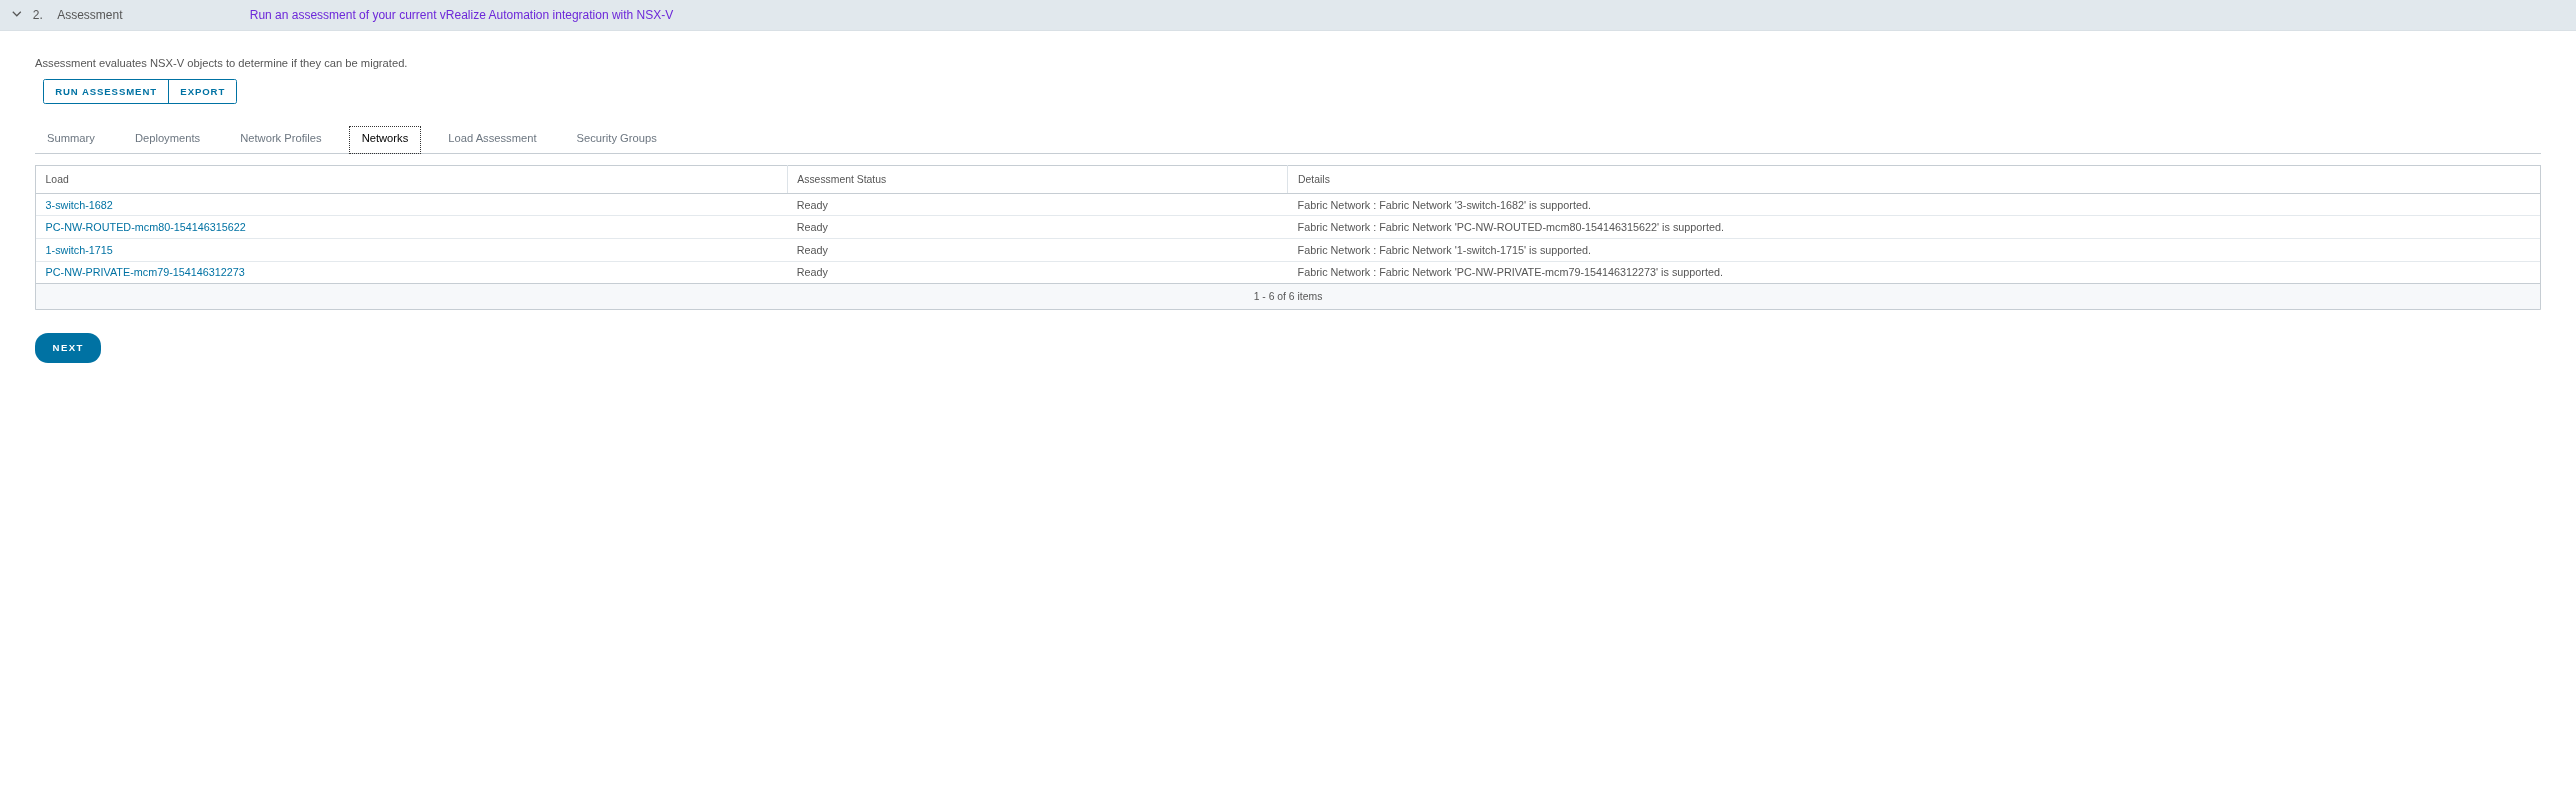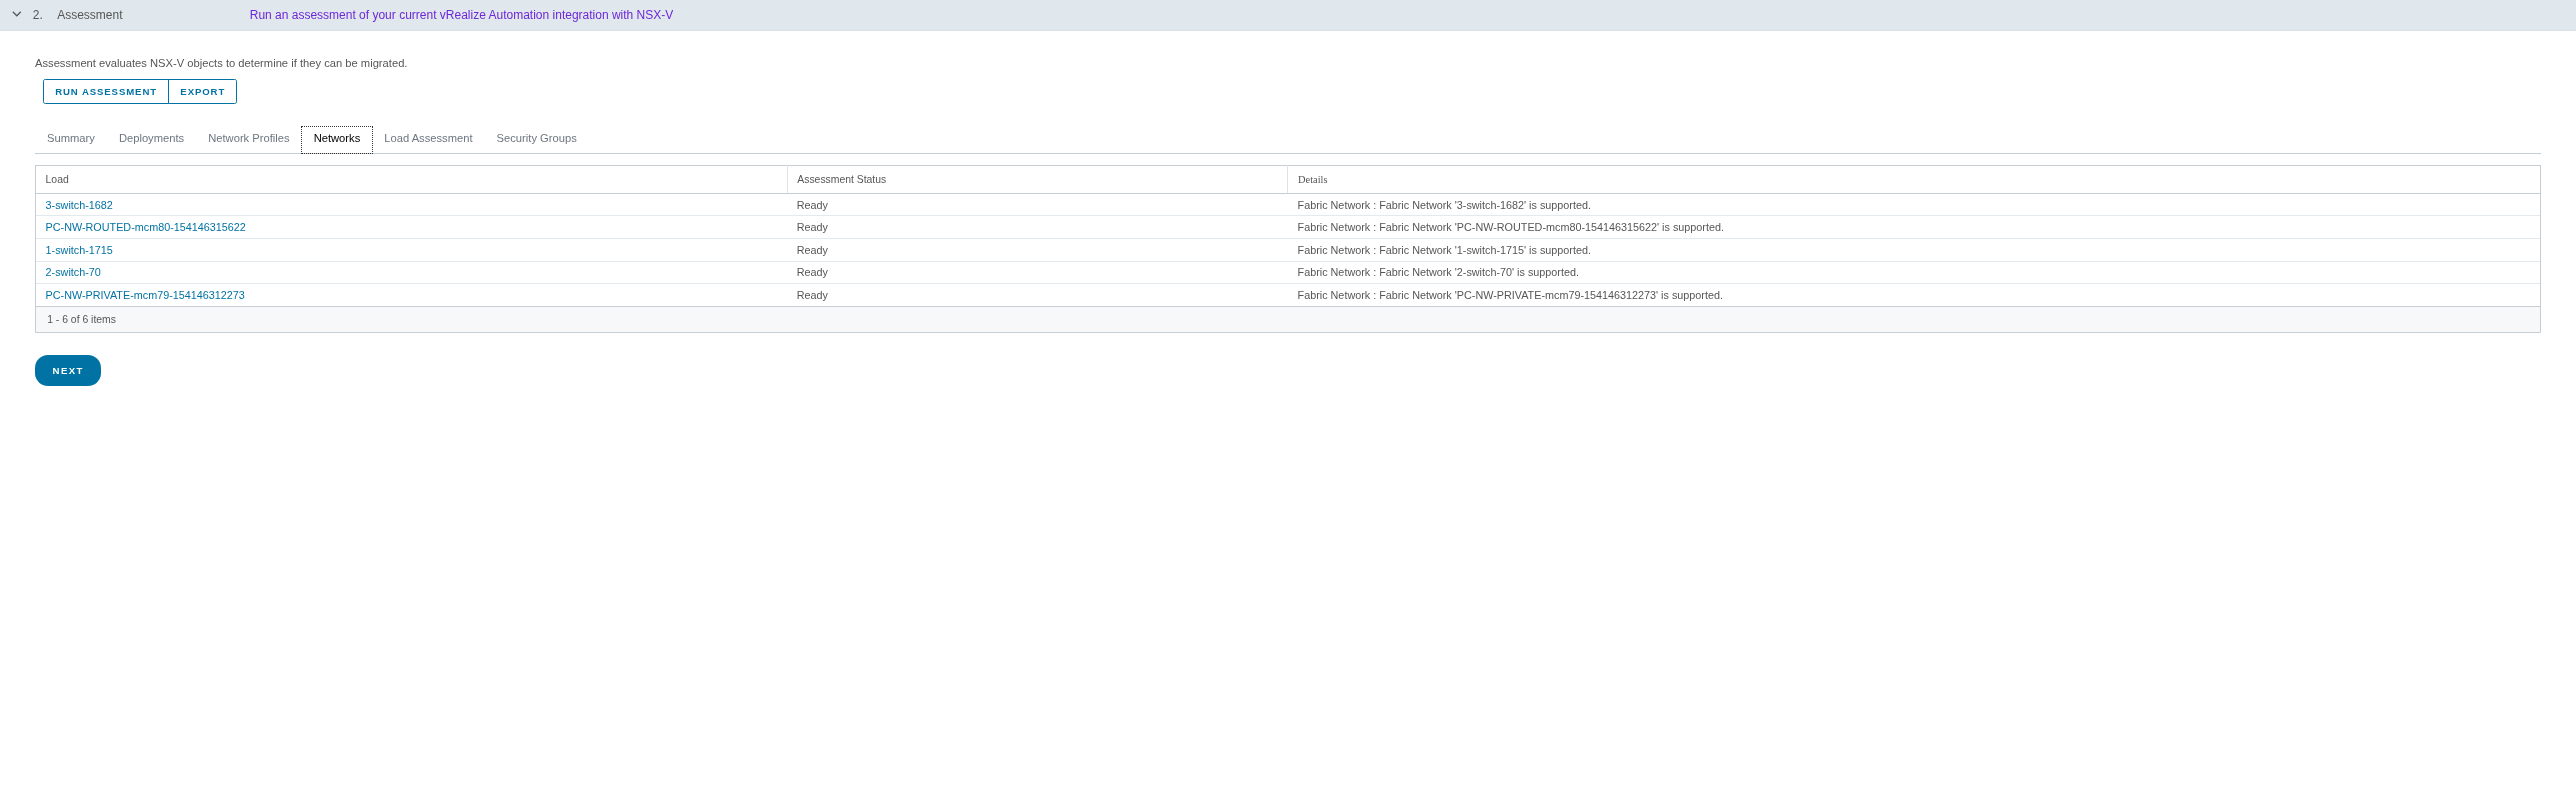--- a/index.html
+++ b/index.html
@@ -68,21 +68,21 @@
       padding: 6.4px 11.2px;
       cursor: pointer;
       font-family: inherit;
     }
     .btn-group button + button {
       border-left: 0.8px solid #0072a3;
     }
     .tabs {
       display: flex;
       border-bottom: 0.8px solid #c6cdd3;
-      gap: 0;
+      gap: 16px;
     }
     .tab {
       padding: 5.6px 12px 7.2px 12px;
       color: #6c7680;
       font-size: 11.2px;
       cursor: pointer;
       border-bottom: 1.6px solid transparent;
     }
     .tab.active {
       color: #000;
@@ -126,40 +126,40 @@
       border-top: 0.8px solid #c6cdd3;
     }
     .name-link {
       color: #0072a3;
       cursor: pointer;
     }
     .table-footer {
       border-top: 0.8px solid #c6cdd3;
       background: #f6f8fa;
       padding: 7.2px 11.2px;
-      text-align: left;
+      text-align: center;
       font-size: 10.4px;
       color: #565656;
     }
     .next-btn {
       margin-top: 22.4px;
       background: #0072a3;
       color: #fff;
       border: none;
       border-radius: 13px;
       font-size: 9.6px;
       font-weight: 600;
       letter-spacing: 1.4px;
       padding: 9.6px 17.6px;
       cursor: pointer;
       font-family: inherit;
     }
     .col-name { width: 30%; }
     .col-status { width: 20%; }
-    .col-details { width: 50%; font-family: Liberation Serif, serif; }
+    .col-details { width: 50%; }
   </style>
 </head>
 <body>
 
 <div class="header-bar">
   <span class="chevron-icon">
     <svg width="9.6" height="9.6" viewBox="0 0 12 12">
         <path d="M1 3.5 L6 8.5 L11 3.5" fill="none" stroke="#565656" stroke-width="1.5"></path>
       </svg>
   </span>
@@ -204,25 +204,20 @@
             <td><span class="name-link">PC-NW-ROUTED-mcm80-154146315622</span></td>
             <td>Ready</td>
             <td>Fabric Network : Fabric Network 'PC-NW-ROUTED-mcm80-154146315622' is supported.</td>
           </tr>
           <tr>
             <td><span class="name-link">1-switch-1715</span></td>
             <td>Ready</td>
             <td>Fabric Network : Fabric Network '1-switch-1715' is supported.</td>
           </tr>
           <tr>
-            <td><span class="name-link">2-switch-70</span></td>
-            <td>Ready</td>
-            <td>Fabric Network : Fabric Network '2-switch-70' is supported.</td>
-          </tr>
-          <tr>
             <td><span class="name-link">PC-NW-PRIVATE-mcm79-154146312273</span></td>
             <td>Ready</td>
             <td>Fabric Network : Fabric Network 'PC-NW-PRIVATE-mcm79-154146312273' is supported.</td>
           </tr>
         </tbody>
     </table>
     <div class="table-footer">1 - 6 of 6 items</div>
   </div>
 
   <button class="next-btn">NEXT</button>

